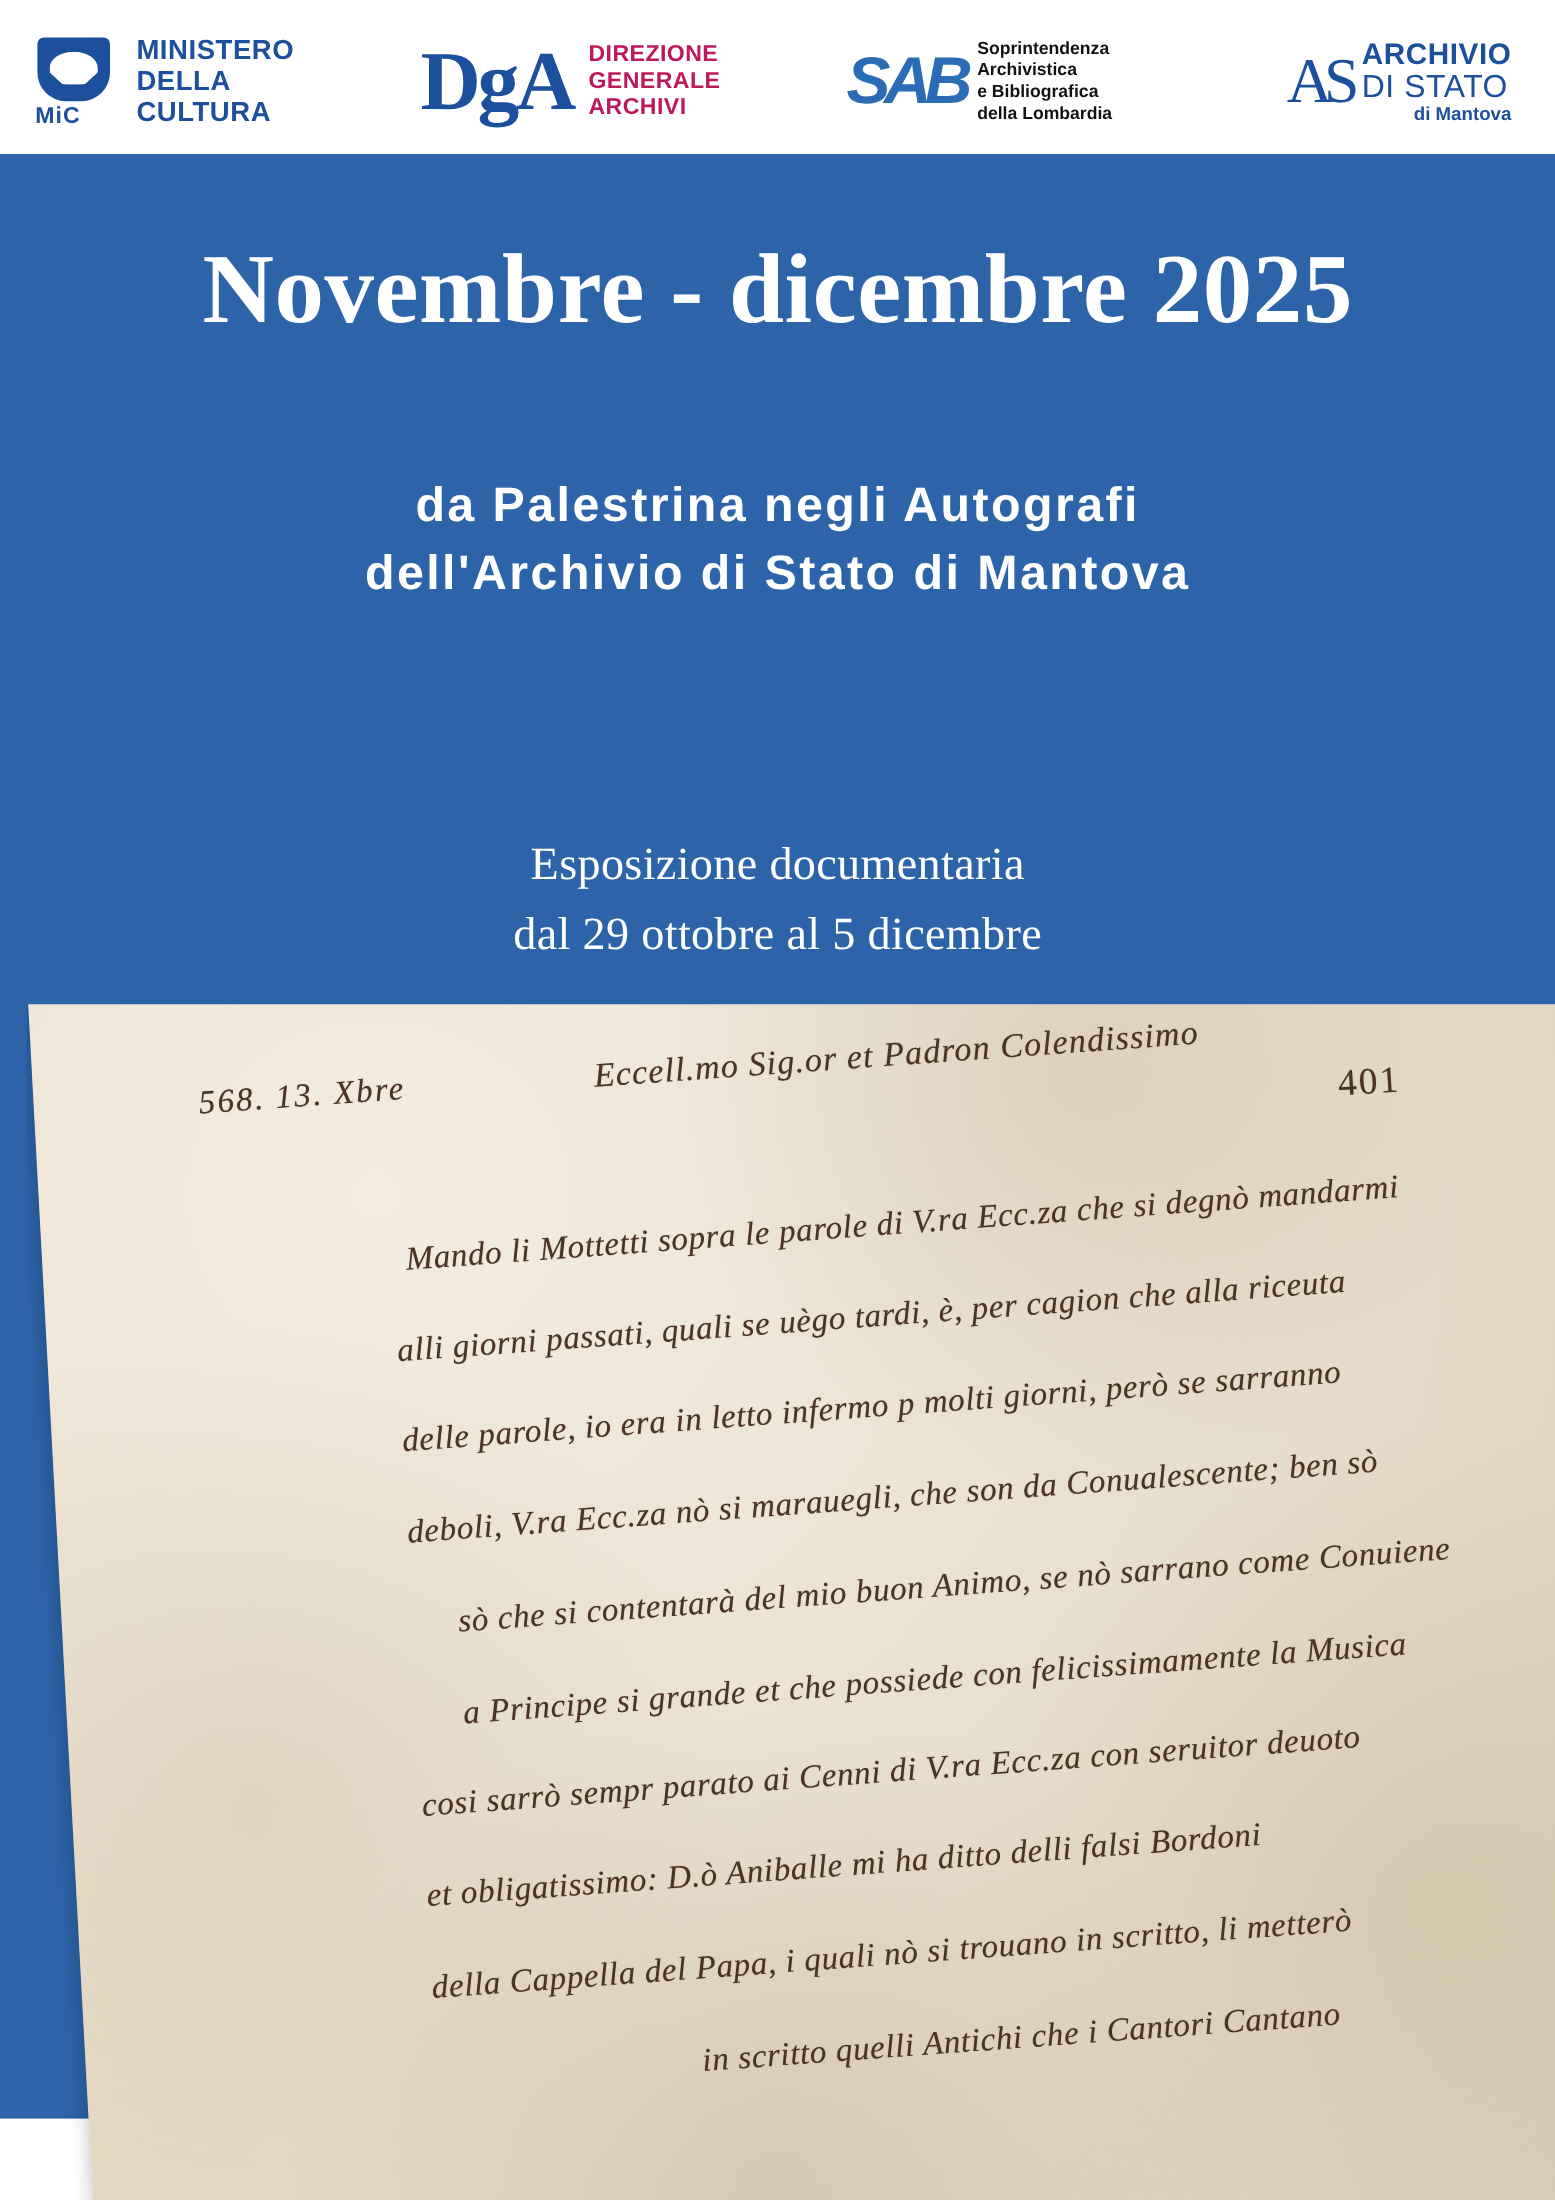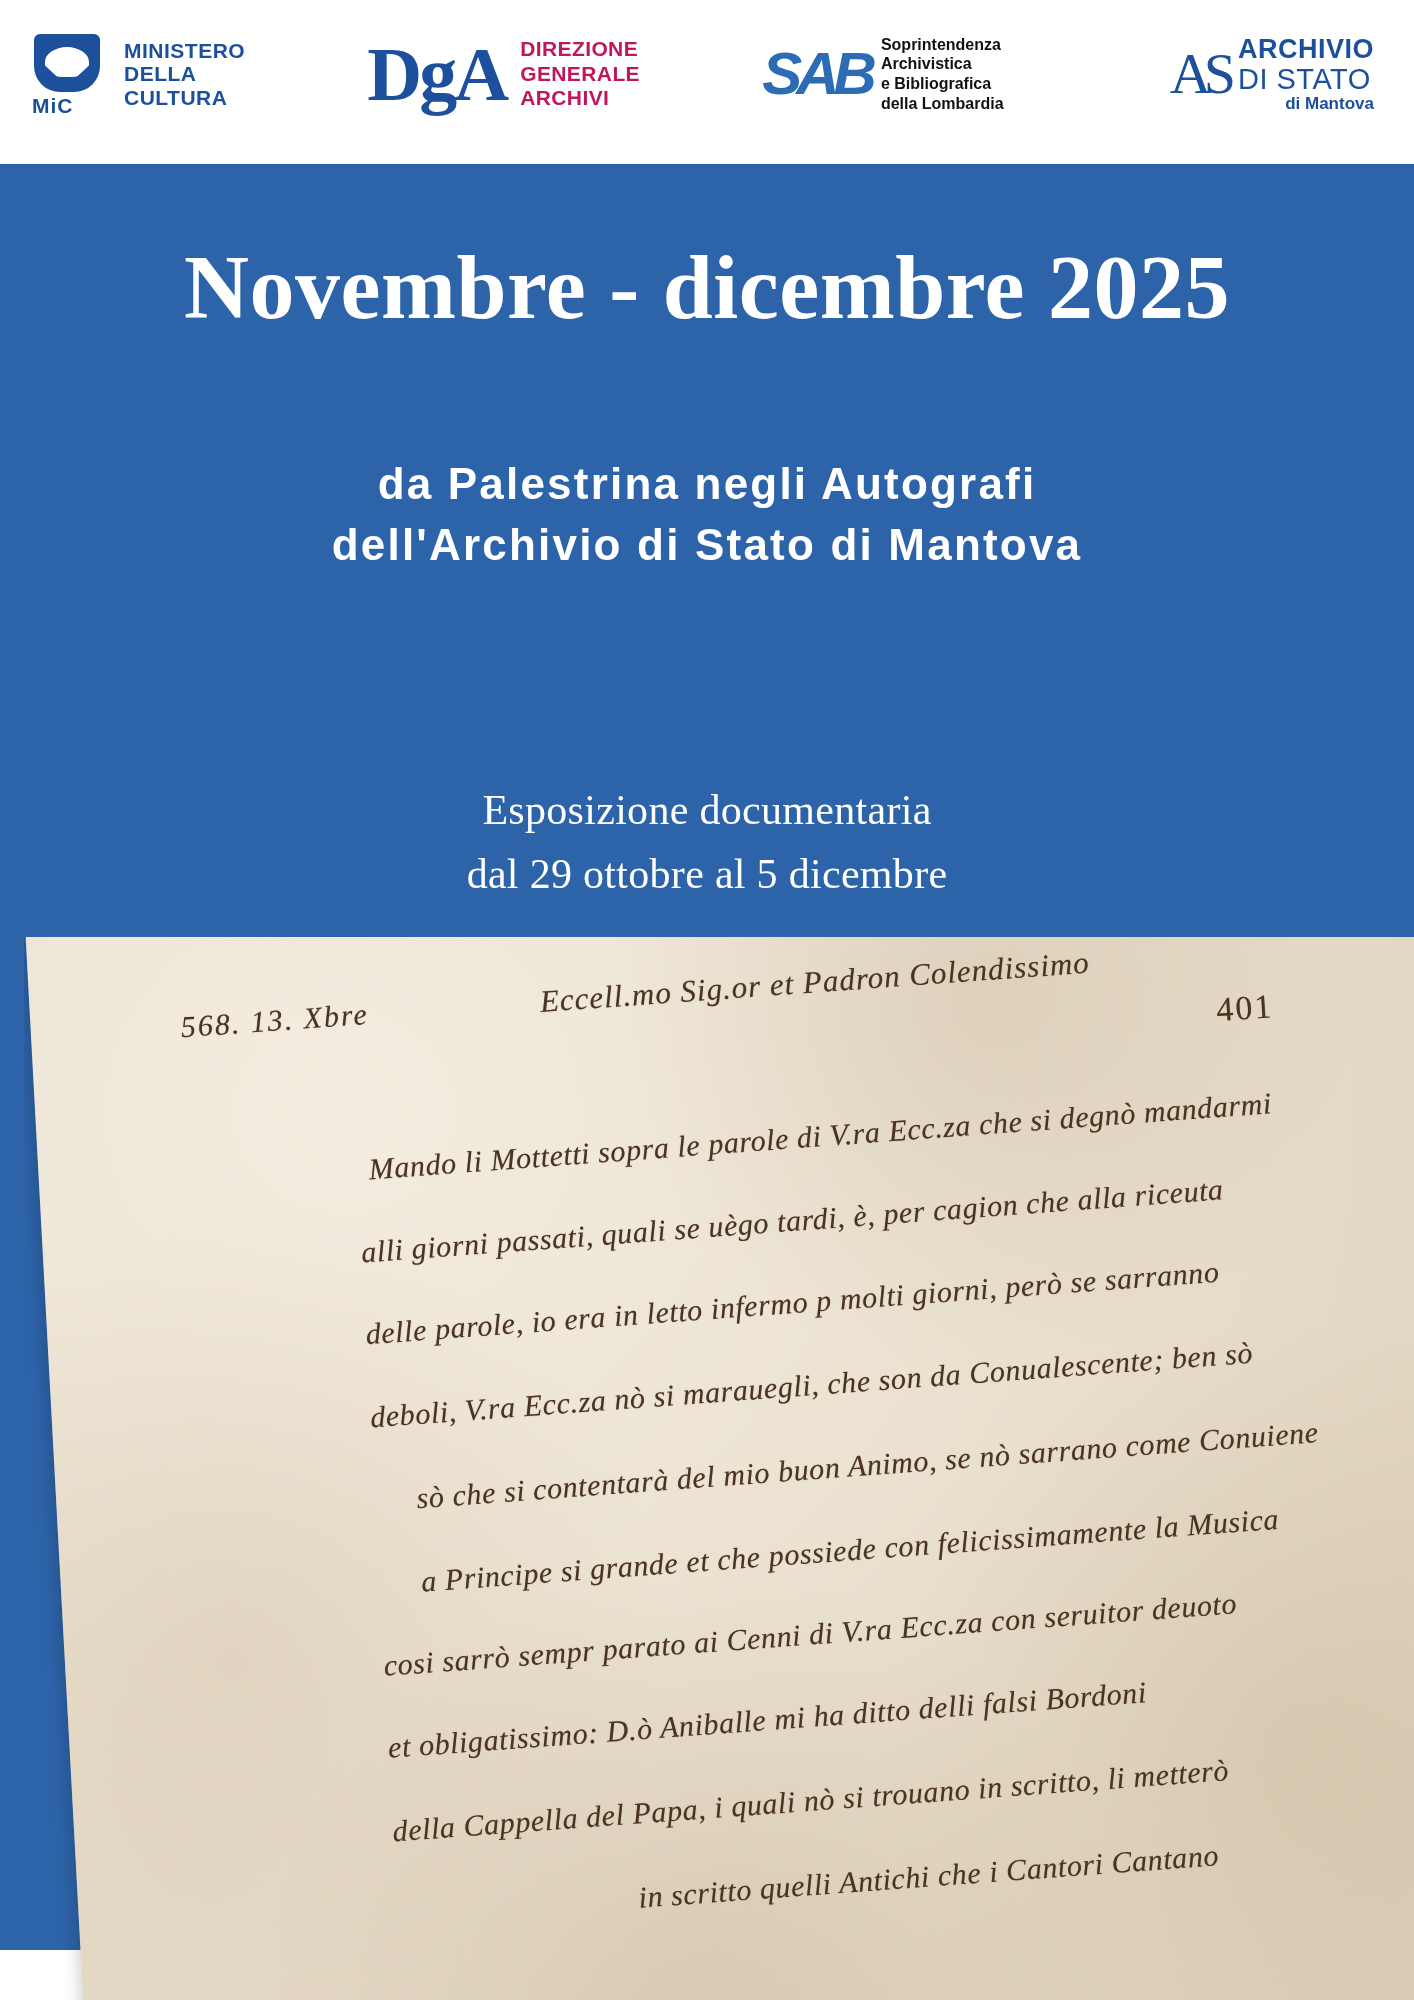--- a/index.html
+++ b/index.html
@@ -72,21 +72,21 @@
     font-family: "Liberation Sans", sans-serif;
     font-size: 21px;
     font-weight: bold;
     letter-spacing: 1px;
     color: #1c4f9c;
   }
   .mic-text {
     font-family: "Liberation Sans", sans-serif;
     color: #1c4f9c;
     font-weight: bold;
-    font-size: 21px;
+    font-size: 25px;
     line-height: 1.12;
     letter-spacing: 0.5px;
   }
 
   
   .dga {
     display: flex;
     align-items: center;
     gap: 14px;
   }
@@ -150,21 +150,21 @@
     color: #1c4f9c;
     line-height: 1.05;
   }
   .asmn-l1 { font-size: 27px; font-weight: bold; letter-spacing: 0.5px; }
   .asmn-l2 { font-size: 29px; font-weight: normal; letter-spacing: 0.5px; }
   .asmn-l3 { font-size: 17px; font-weight: bold; text-align: right; margin-top: 1px; }
 
   
   .blue-body {
     position: absolute;
-    top: 164px; left: 0;
+    top: 140px; left: 0;
     width: 1414px;
     height: 1786px;
     background: #2d63a8;
   }
 
   .title-main {
     position: absolute;
     top: 72px;
     left: 0;
     width: 1414px;

